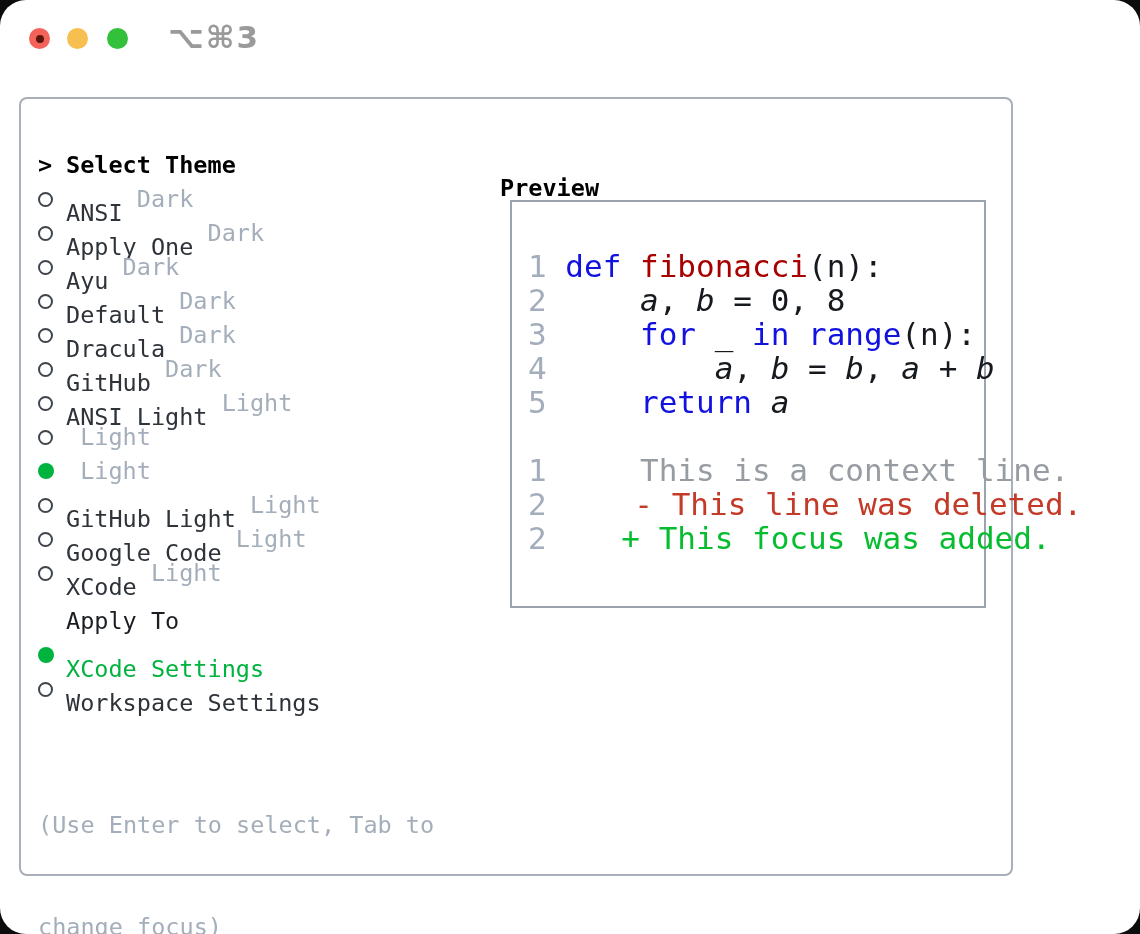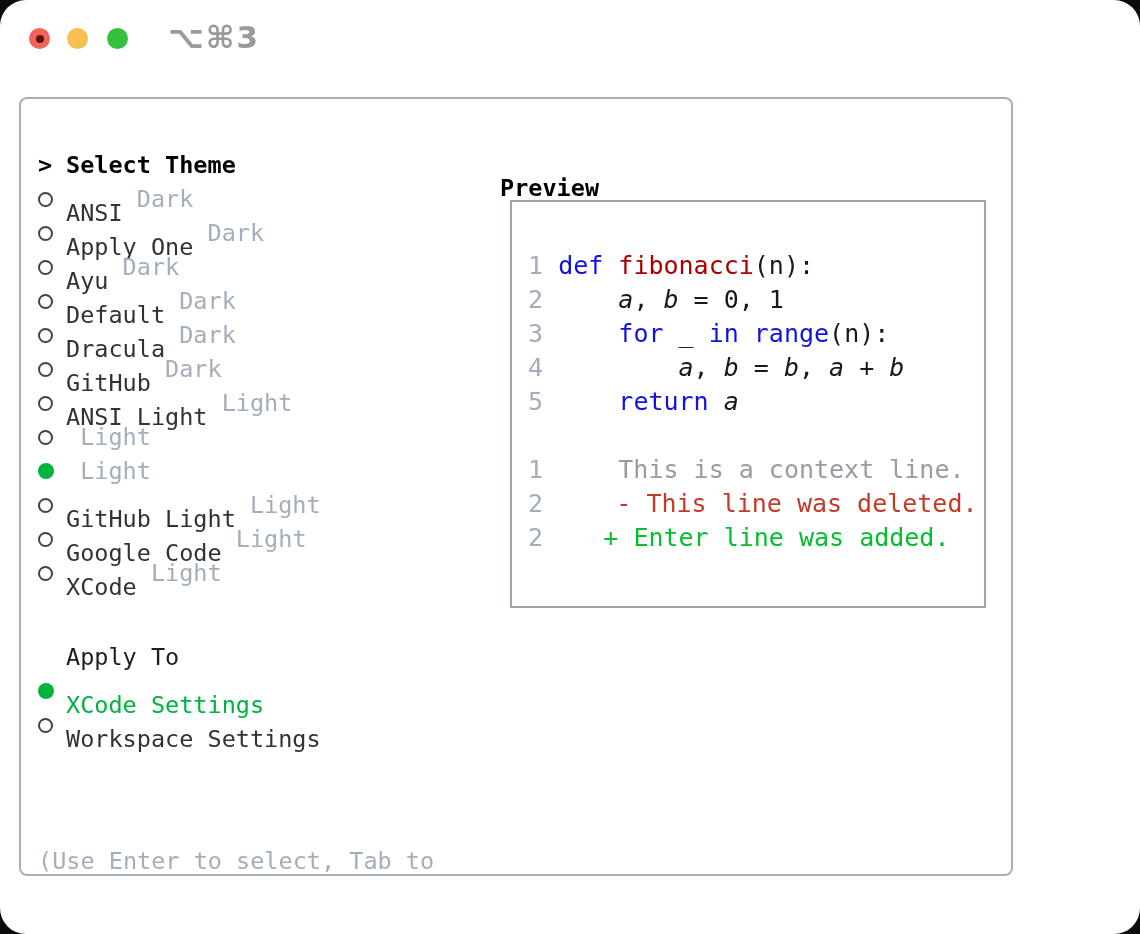--- a/index.html
+++ b/index.html
@@ -30,31 +30,31 @@
   .left-col{position:absolute;left:38px;top:148px;font-size:23.5px;}
   .row{height:34px;display:flex;align-items:center;font-size:23.5px;line-height:34px;}
   .mark{width:28px;flex:0 0 28px;display:flex;align-items:center;}
   .prompt{font-weight:bold;color:#000;}
   .hdr{font-weight:bold;color:#000;white-space:pre;}
   .radio{width:15px;height:15px;box-sizing:border-box;border:2px solid #3f454c;border-radius:50%;}
   .radio.sel{width:16px;height:16px;border:none;background:#00b23e;}
   .nm{color:#2e3339;white-space:pre;margin-top:28px;}
   .nm.green{color:#00b23e;}
   .vr{color:#a4aeba;white-space:pre;}
-  .apply-hdr{margin-top:50px;}
+  .apply-hdr{margin-top:14px;}
   .apply-hdr .hdr{font-weight:normal;color:#1a1d21;}
   .help{margin-top:34px;color:#a4aeba;font-size:23.5px;line-height:34px;white-space:pre;}
   
   .preview-hdr{position:absolute;left:500px;top:148px;margin-top:23px;}
   .preview-box{
     position:absolute;left:510px;top:200px;width:476px;height:408px;
     box-sizing:border-box;border:2px solid #9ba3ad;background:#fff;
   }
   #preview-lines{padding:47px 0 0 16px;}
-  .pline{height:34px;line-height:34px;font-size:25px;white-space:pre;color:#16191d;}
+  .pline{height:34px;line-height:34px;font-size:31px;white-space:pre;color:#16191d;}
   .lnum{color:#a3adbb;}
   .kw{color:#1212e0;}
   .fn{color:#a80000;}
   .var{font-style:italic;}
   .ctx{color:#969ca2;}
   .del{color:#c43a28;margin-left:13px;}
   .add{color:#06bd2f;}
 </style>
 </head>
 <body>
@@ -184,24 +184,24 @@
       <div>change focus)</div>
     </div>
   </div>
 
   <div class="row preview-hdr">
     <span class="hdr">Preview</span>
   </div>
   <div class="preview-box">
     <div id="preview-lines">
         <div class="pline"><span class="lnum">1</span><span> </span><span class="kw">def</span><span> </span><span class="fn">fibonacci</span><span>(n):</span></div>
-        <div class="pline"><span class="lnum">2</span><span>     </span><span class="var">a</span><span>, </span><span class="var">b</span><span> = 0, 1</span></div>
+        <div class="pline"><span class="lnum">2</span><span>     </span><span class="var">a</span><span>, </span><span class="var">b</span><span> = 0, 8</span></div>
         <div class="pline"><span class="lnum">3</span><span>     </span><span class="kw">for</span><span> _ </span><span class="kw">in</span><span> </span><span class="kw">range</span><span>(n):</span></div>
         <div class="pline"><span class="lnum">4</span><span>         </span><span class="var">a</span><span>, </span><span class="var">b</span><span> = </span><span class="var">b</span><span>, </span><span class="var">a</span><span> + </span><span class="var">b</span></div>
         <div class="pline"><span class="lnum">5</span><span>     </span><span class="kw">return</span><span> </span><span class="var">a</span></div>
         <div class="pline"><span class="lnum"></span></div>
         <div class="pline"><span class="lnum">1</span><span class="ctx">     This is a context line.</span></div>
         <div class="pline"><span class="lnum">2</span><span>    </span><span class="del">- This line was deleted.</span></div>
-        <div class="pline"><span class="lnum">2</span><span>    </span><span class="add">+ Enter line was added.</span></div>
+        <div class="pline"><span class="lnum">2</span><span>    </span><span class="add">+ This focus was added.</span></div>
       </div>
   </div>
 
 </div>
 
 </body></html>

